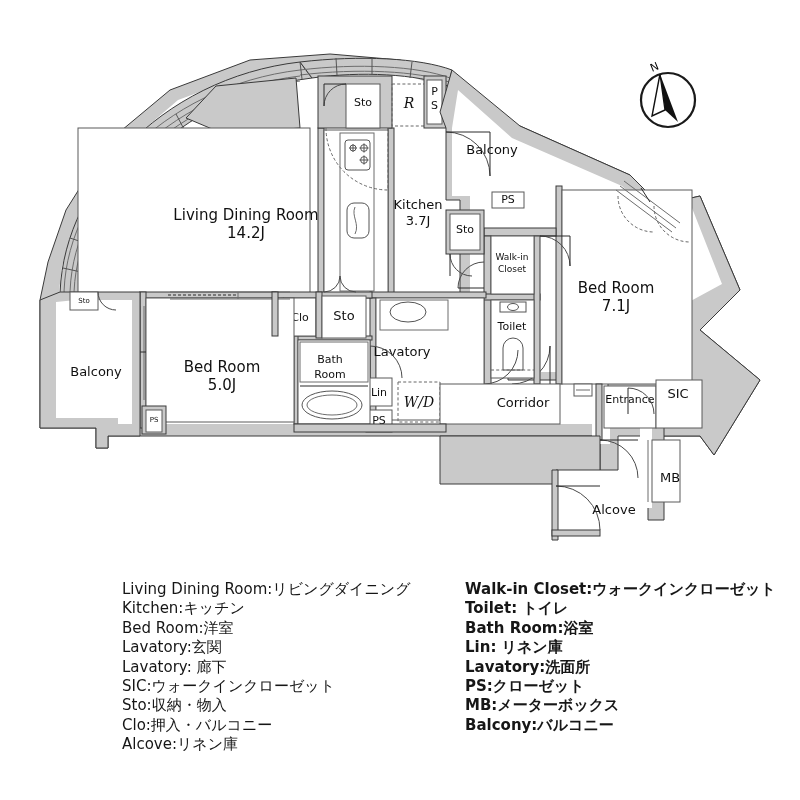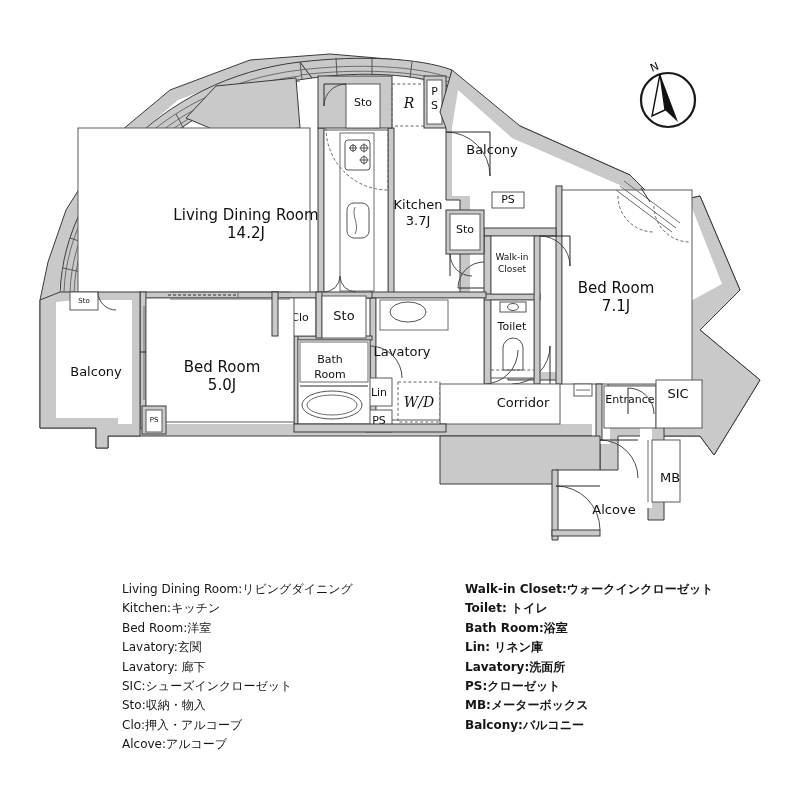--- a/index.html
+++ b/index.html
@@ -16,21 +16,21 @@
   .f7{font-size:7px;}
   .ital{font-style:italic;font-family:"DejaVu Serif","Liberation Serif",serif;font-size:14px;}
   .wall{fill:#c9c9c9;stroke:#3a3a3a;stroke-width:1;}
   .room{fill:#ffffff;stroke:#5a5a5a;stroke-width:1;}
   .thin{fill:none;stroke:#6d6d6d;stroke-width:1;}
   .thinb{fill:none;stroke:#2b2b2b;stroke-width:1;}
   .dash{fill:none;stroke:#666;stroke-width:1;stroke-dasharray:3 2.2;}
   .fixt{fill:#ffffff;stroke:#555;stroke-width:1;}
   .swing{fill:none;stroke:#4a4a4a;stroke-width:1;}
   #legend{position:absolute;left:0;top:575px;width:800px;}
-  .legcol{position:absolute;font-size:12px;line-height:19.4px;color:#161616;white-space:nowrap;}
+  .legcol{position:absolute;font-size:15px;line-height:19.4px;color:#161616;white-space:nowrap;}
   #legL{left:122px;top:5px;}
   #legR{left:465px;top:5px;font-weight:bold;}
   .compassN{font-size:11px;fill:#000;}
 </style>
 </head>
 <body>
 
 <div id="stage">
 
   <svg id="plan" viewBox="0 0 800 800">
@@ -339,24 +339,24 @@
 
   </svg>
 
   <div id="legend">
     <div class="legcol" id="legL">
       <div>Living Dining Room:リビングダイニング</div>
       <div>Kitchen:キッチン</div>
       <div>Bed Room:洋室</div>
       <div>Lavatory:玄関</div>
       <div>Lavatory: 廊下</div>
-      <div>SIC:シューズインクローゼット</div>
+      <div>SIC:ウォークインクローゼット</div>
       <div>Sto:収納・物入</div>
-      <div>Clo:押入・アルコーブ</div>
-      <div>Alcove:アルコーブ</div>
+      <div>Clo:押入・バルコニー</div>
+      <div>Alcove:リネン庫</div>
     </div>
     <div class="legcol" id="legR">
       <div>Walk-in Closet:ウォークインクローゼット</div>
       <div>Toilet: トイレ</div>
       <div>Bath Room:浴室</div>
       <div>Lin: リネン庫</div>
       <div>Lavatory:洗面所</div>
       <div>PS:クローゼット</div>
       <div>MB:メーターボックス</div>
       <div>Balcony:バルコニー</div>

